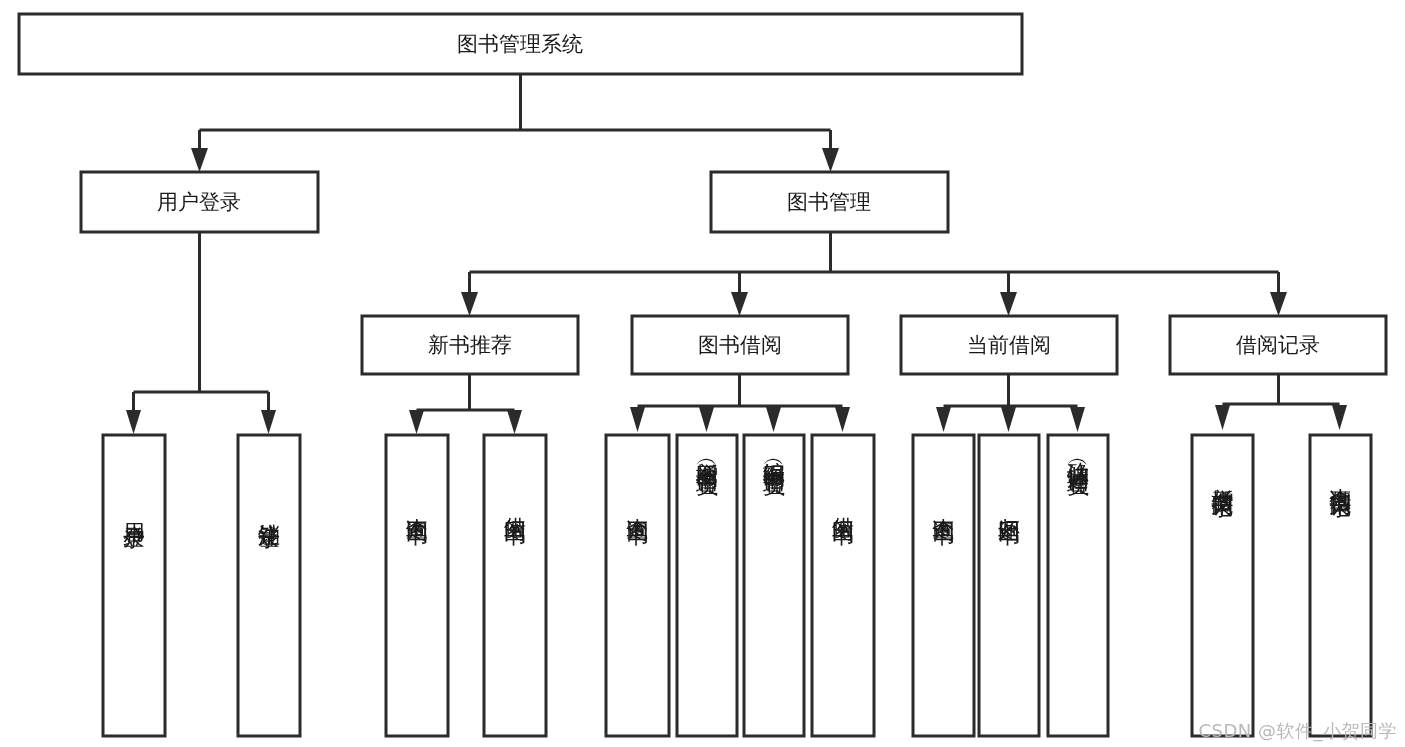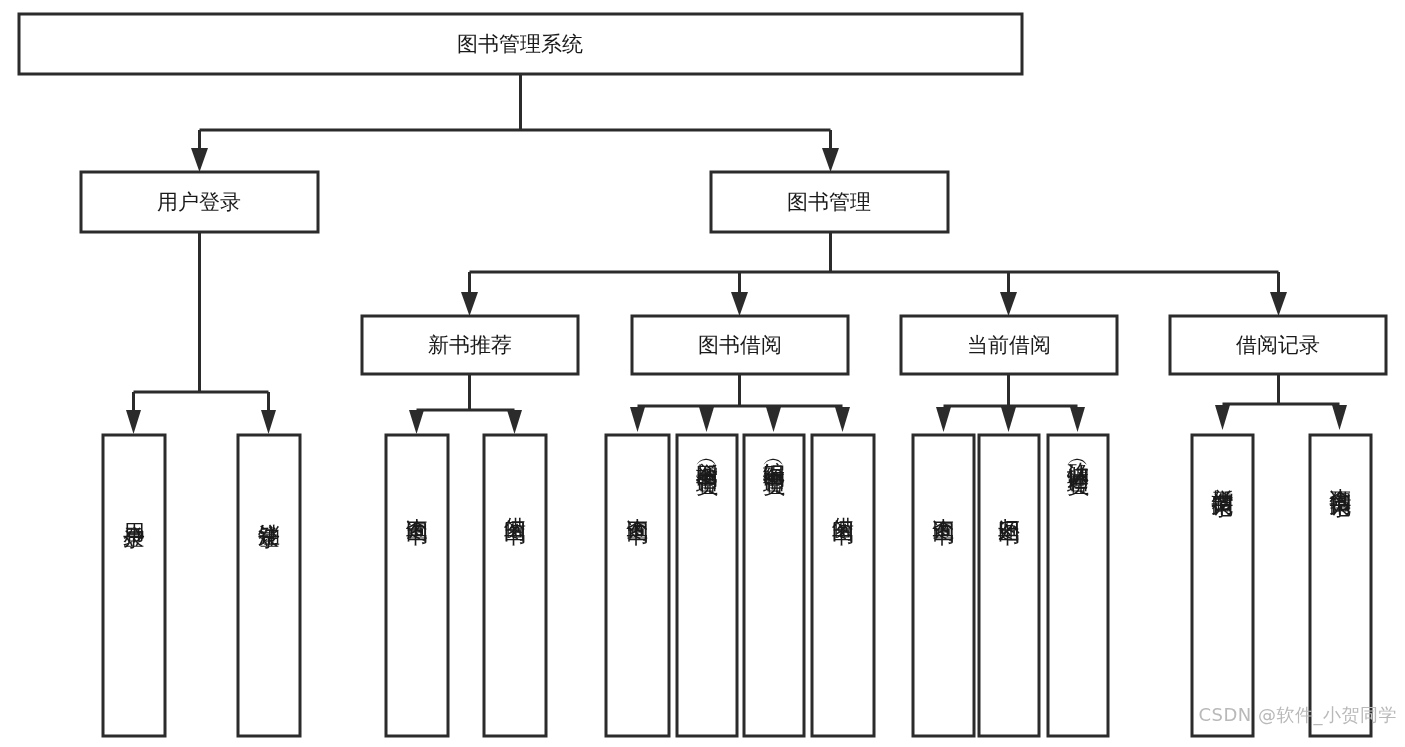--- a/index.html
+++ b/index.html
@@ -45,21 +45,21 @@
   .node-label-h {
     font-family: "DejaVu Sans", "Liberation Sans", sans-serif;
     font-size: 21px;
     fill: #1a1a1a;
     text-anchor: middle;
     dominant-baseline: middle;
   }
   .watermark {
     position: absolute;
     right: 8px;
-    bottom: 20px;
+    bottom: 4px;
     font-family: "DejaVu Sans", "Liberation Sans", sans-serif;
     font-size: 18px;
     color: #b9b9b9;
     white-space: nowrap;
     letter-spacing: 0.5px;
     margin-top: 19px;
   }
   .vlabel-wrap {
     position: absolute;
     display: flex;

